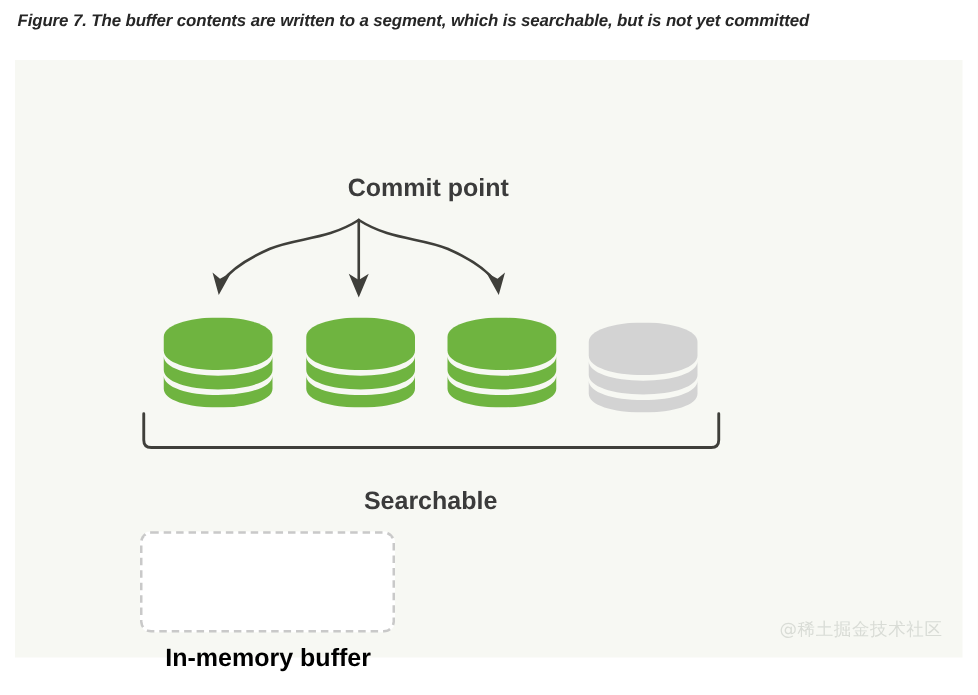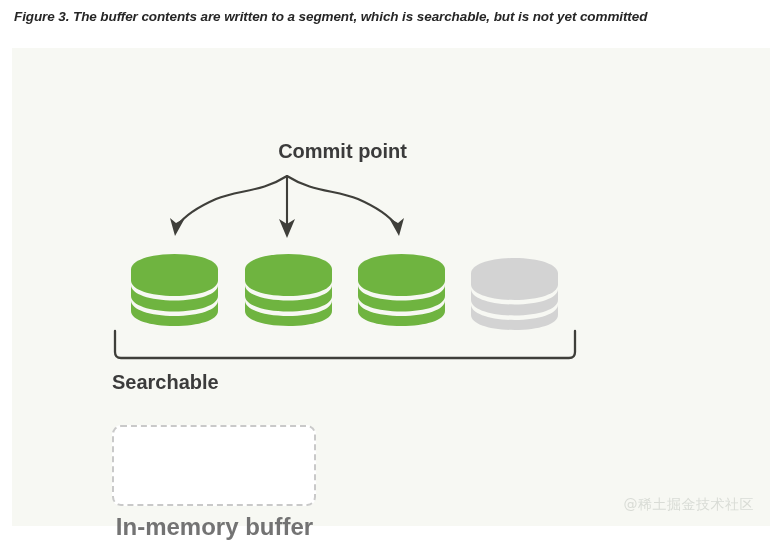--- a/index.html
+++ b/index.html
@@ -87,22 +87,23 @@
     position: absolute;
     left: 98px;
     top: 278px;
     width: 475px;
     height: 40px;
     overflow: visible;
   }
   .searchable-label {
     position: absolute;
     left: 100px;
-    top: 321px;
+    top: 340px;
     width: 465px;
+    text-align: center;
     font-family: "Liberation Sans", sans-serif;
     font-weight: bold;
     font-size: 20px;
     line-height: 26px;
     color: #3b3b3b;
   }
 
   
   .buffer-box {
     position: absolute;
@@ -116,42 +117,42 @@
     box-sizing: border-box;
   }
   .buffer-label {
     position: absolute;
     left: 80px;
     top: 466px;
     width: 245px;
     text-align: center;
     font-family: "Liberation Sans", sans-serif;
     font-weight: bold;
-    font-size: 24px;
+    font-size: 20px;
     line-height: 26px;
-    color: #737373;
+    color: #000000;
   }
 
   
   .watermark {
     position: absolute;
     right: 16px;
     bottom: 12px;
     font-family: "DejaVu Sans", sans-serif;
     font-size: 14px;
     line-height: 20px;
     color: #d9dcd6;
     letter-spacing: 0.5px;
     user-select: none;
   }
 </style>
 </head>
 <body>
 
-<div class="figure-caption">Figure 3. The buffer contents are written to a segment, which is searchable, but is not yet committed</div>
+<div class="figure-caption">Figure 7. The buffer contents are written to a segment, which is searchable, but is not yet committed</div>
 
 <div class="figure-panel">
 
   <div class="commit-label">Commit point</div>
 
   <svg class="arrows-svg" viewBox="0 0 290 80" xmlns="http://www.w3.org/2000/svg">
     <g fill="none" stroke="#3f3f3a" stroke-width="2.1" stroke-linecap="round">
 
       <path d="M145,10 C120,26 96,24 74,33 C58,40 44,48 35,60"></path>
 

